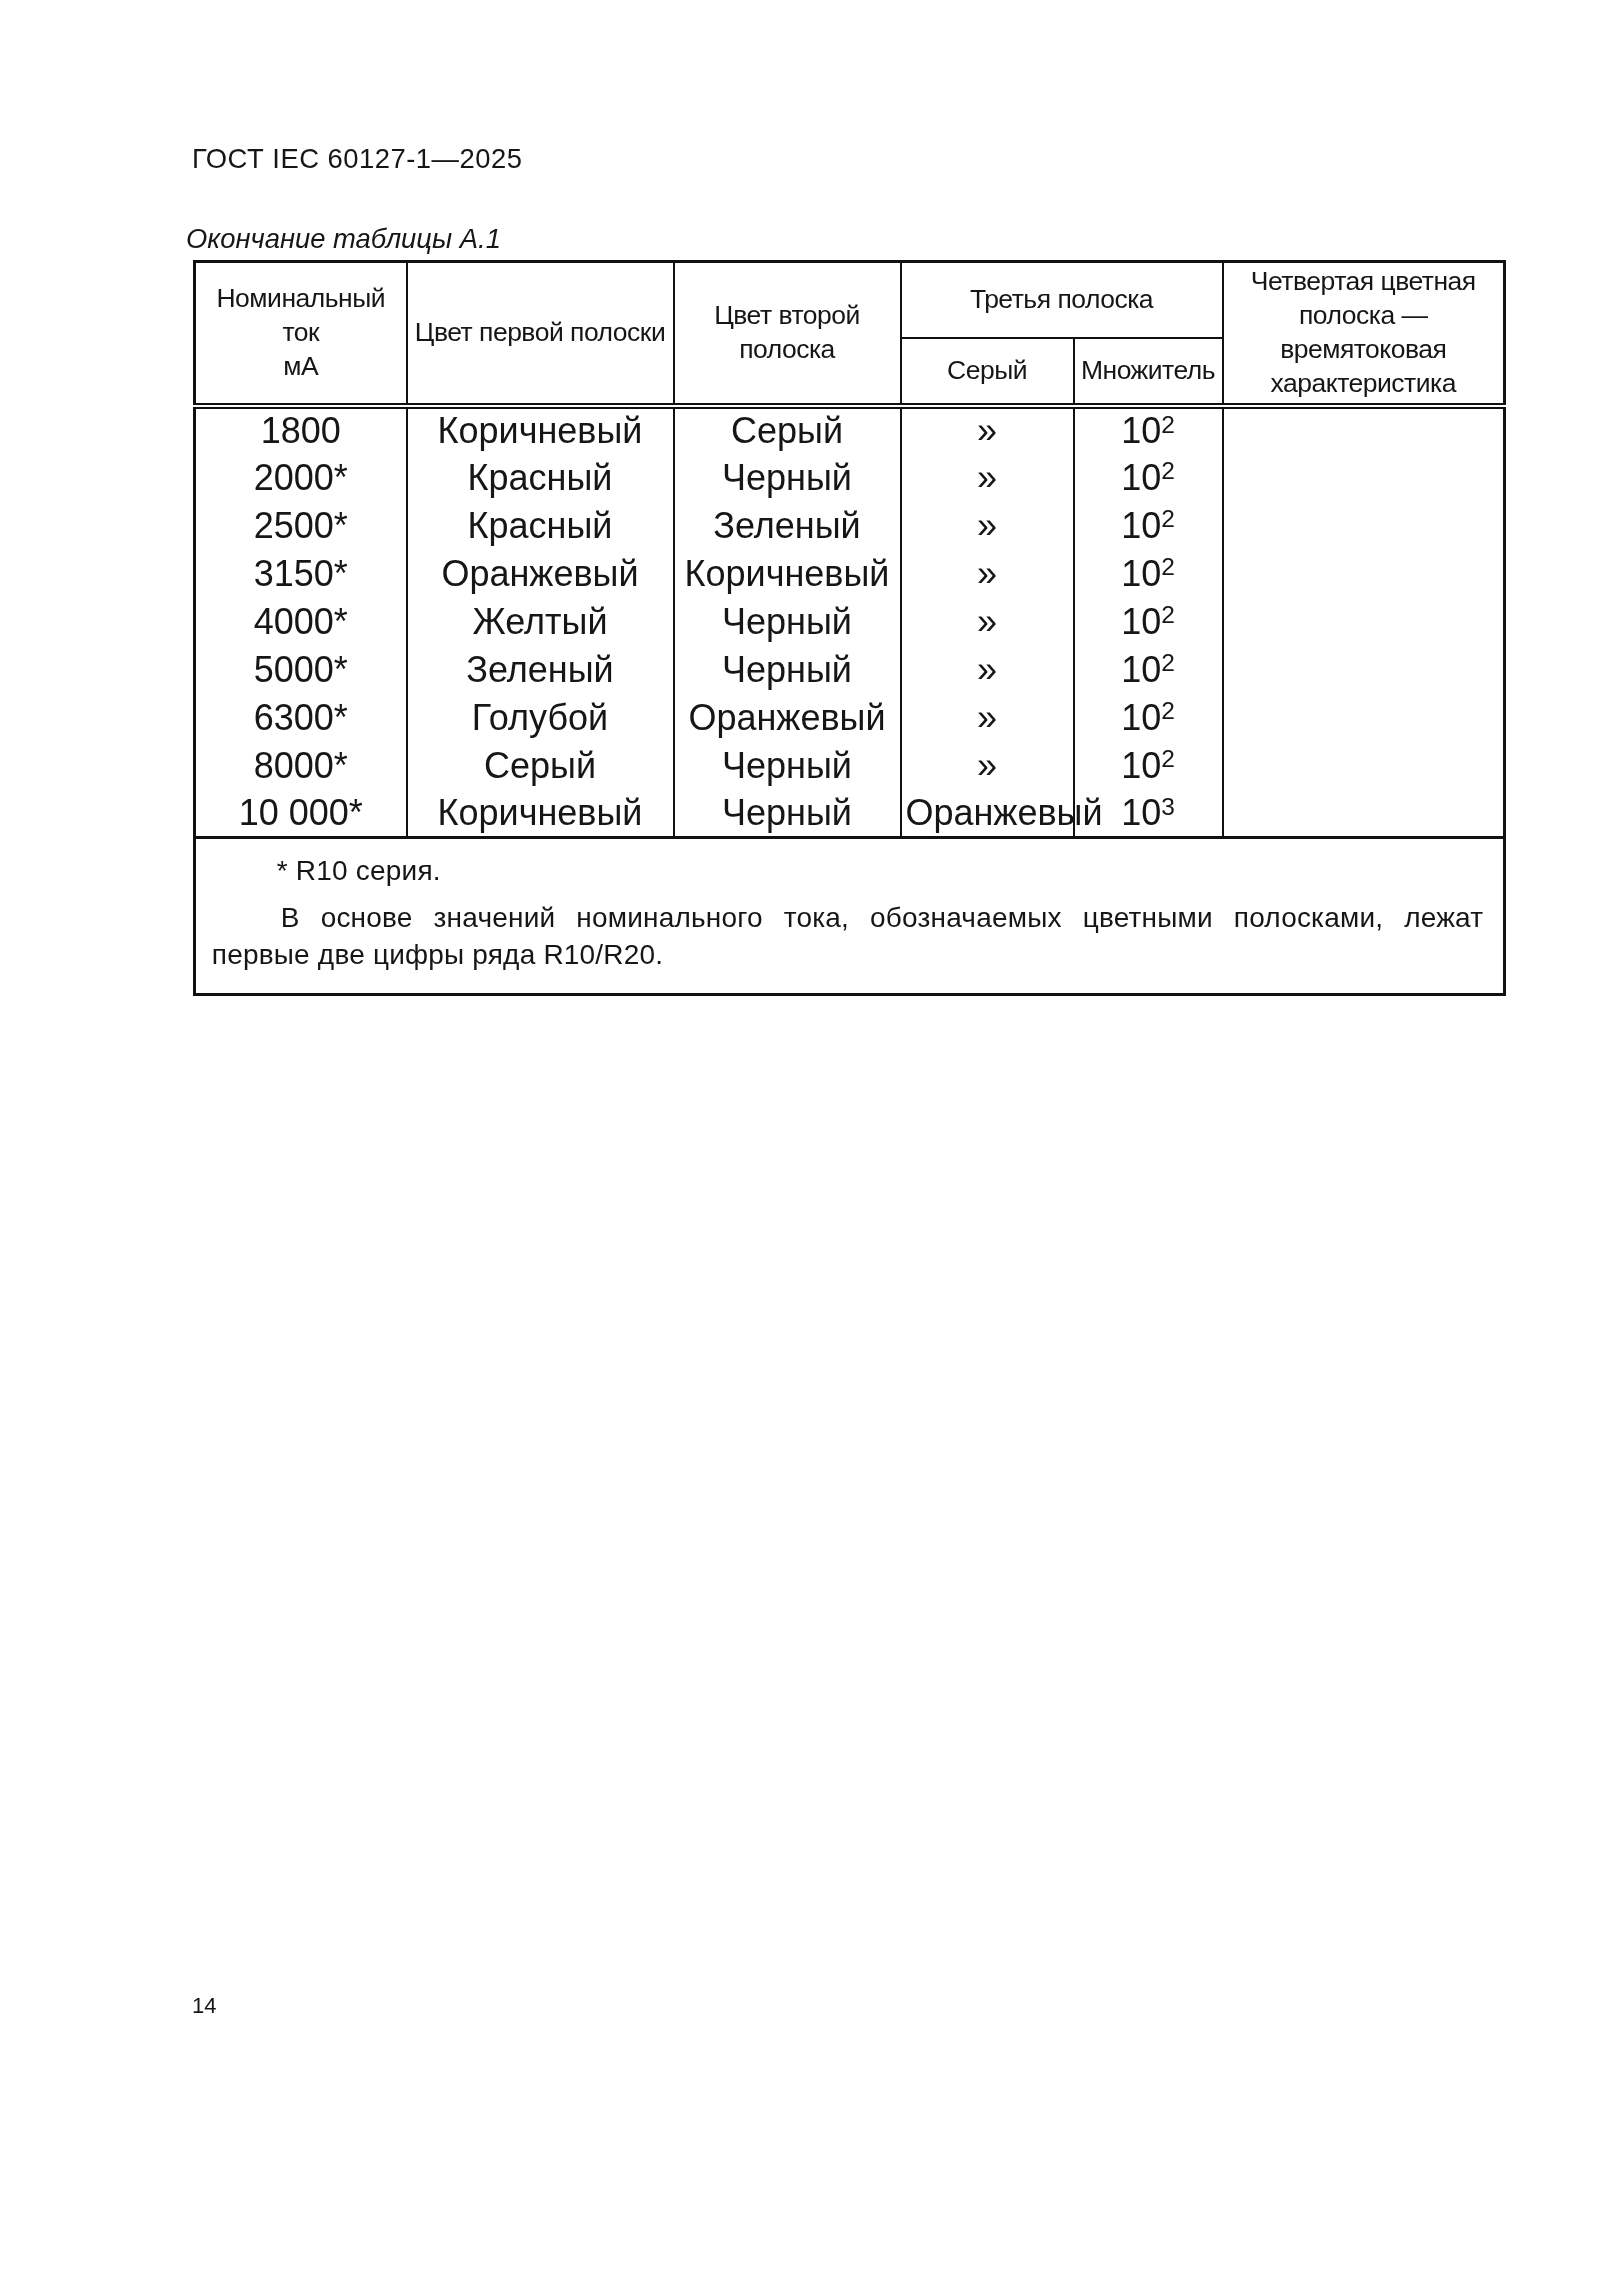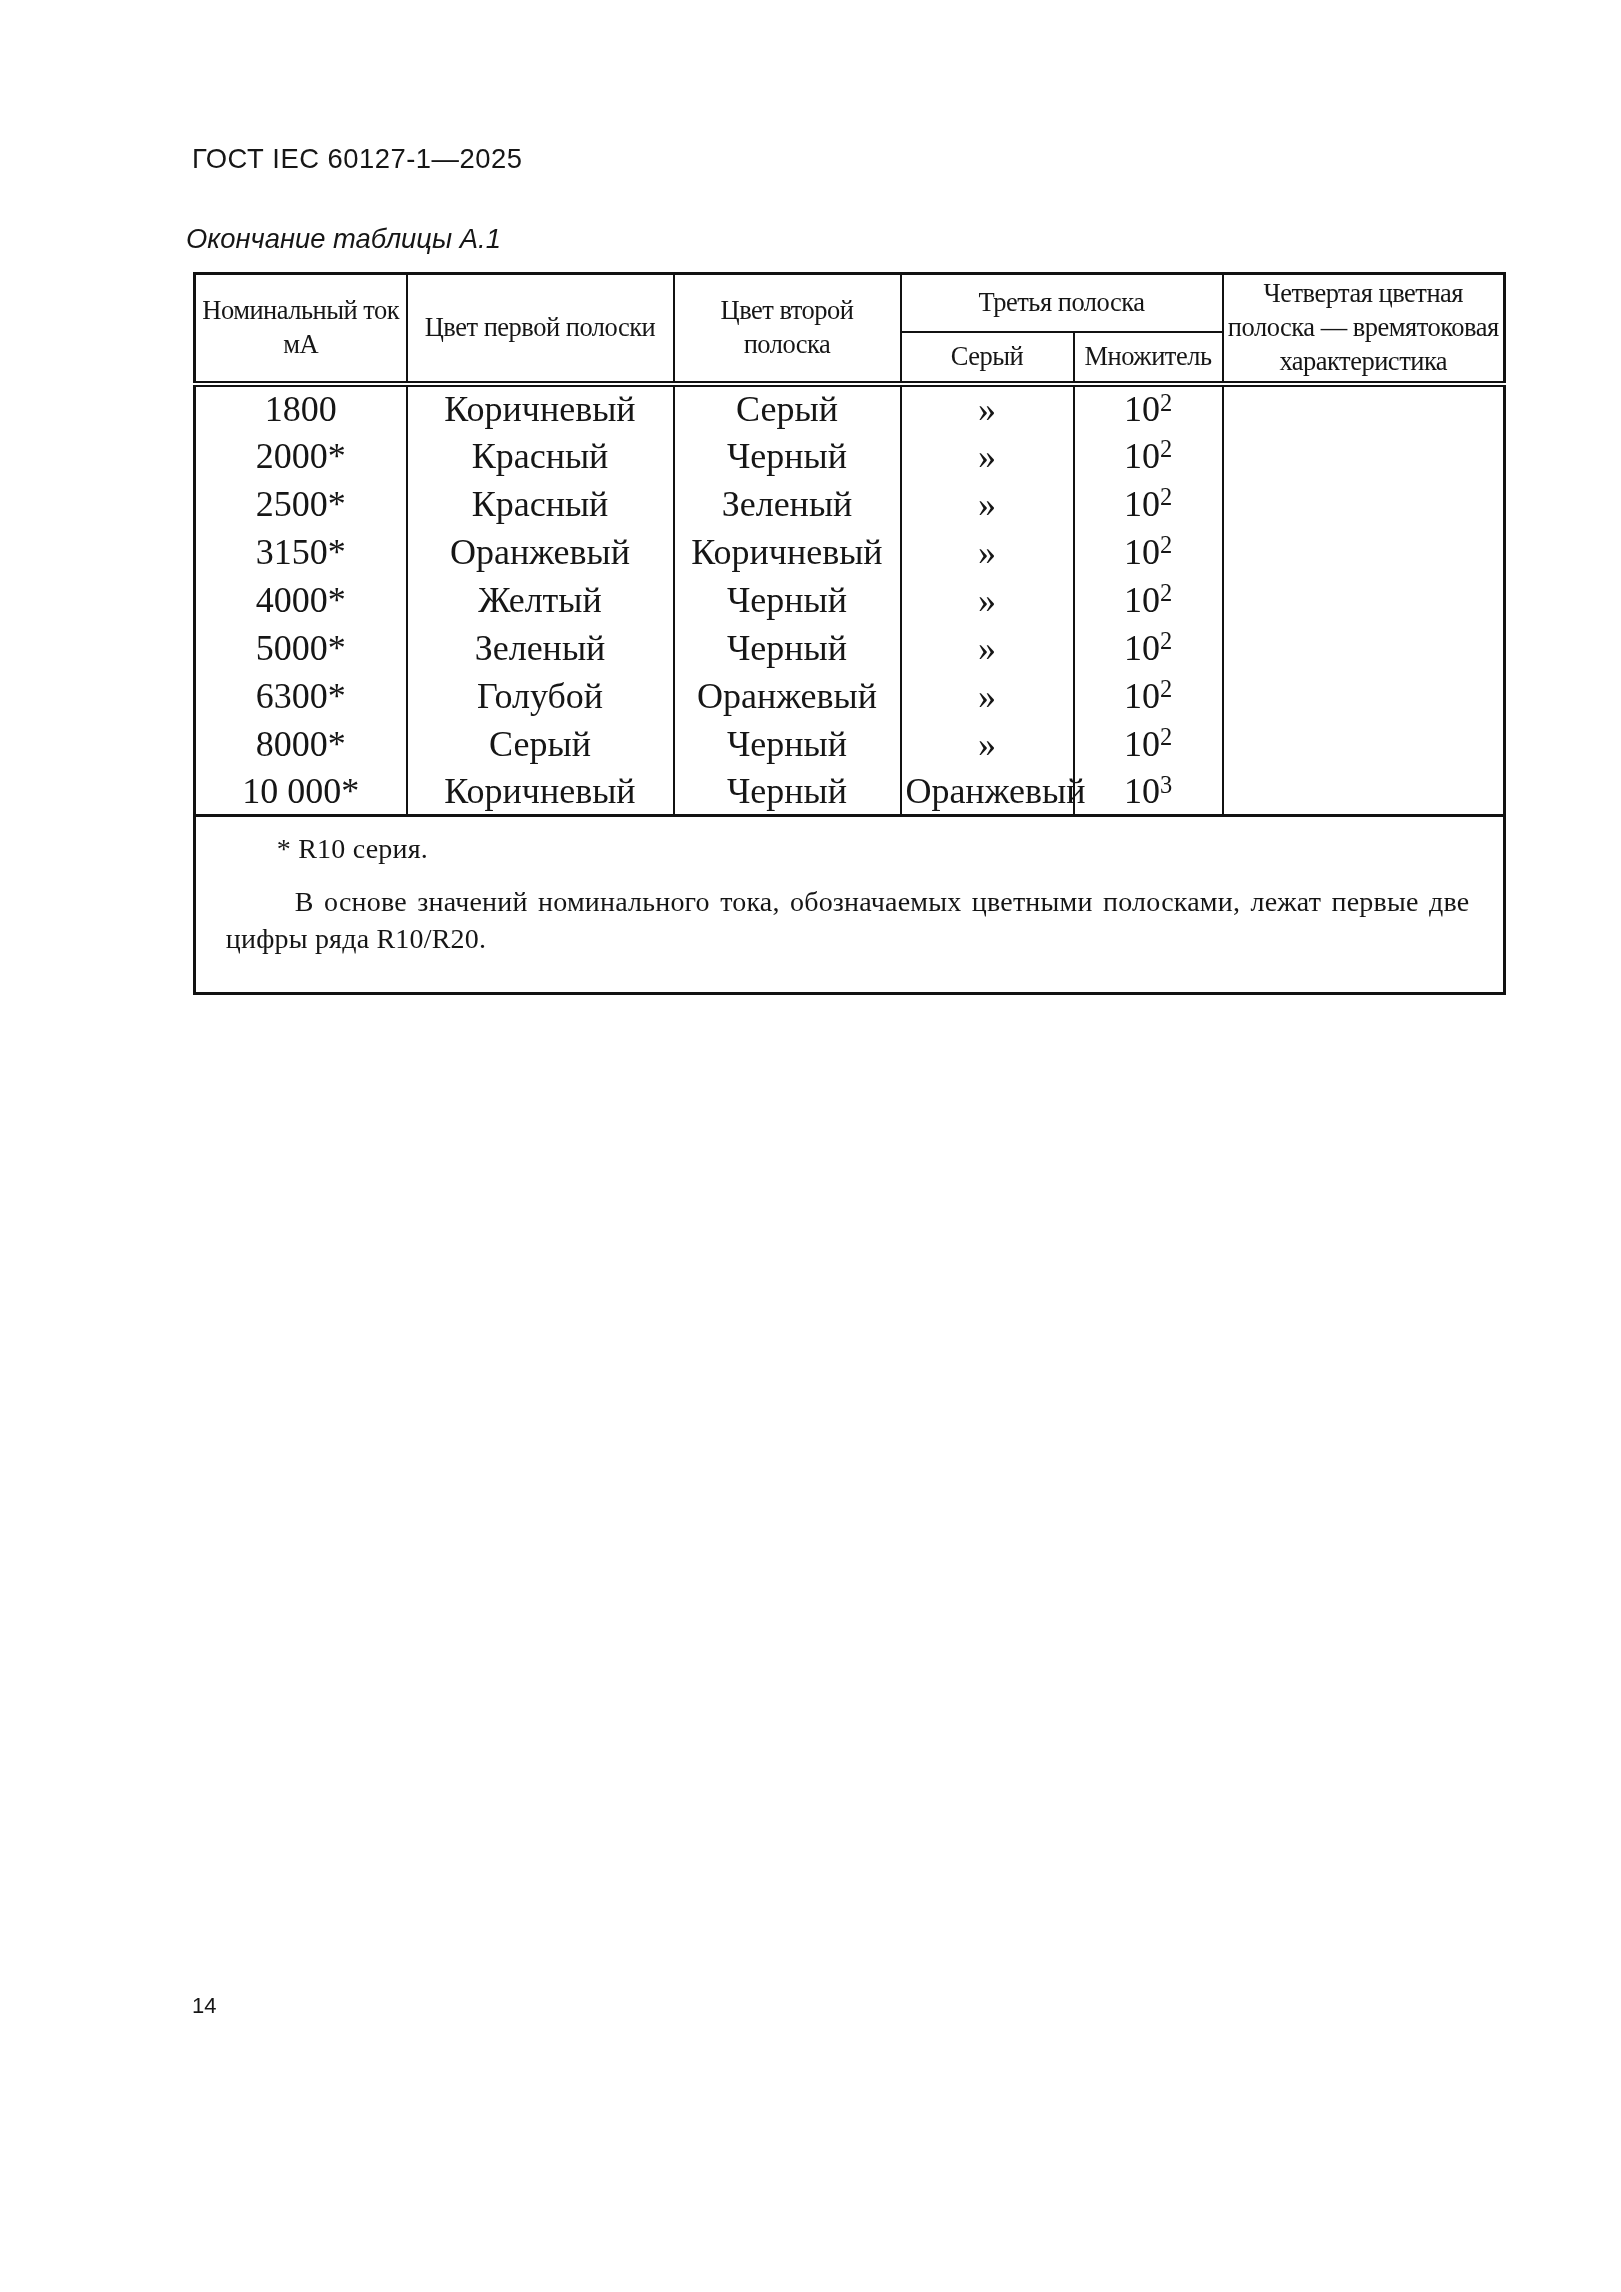--- a/index.html
+++ b/index.html
@@ -13,25 +13,24 @@
   }
   .doc-header {
     position: absolute; left: 192px; top: 143px;
     font-size: 27.4px; font-weight: normal; letter-spacing: 0.5px;
   }
   .table-caption {
     position: absolute; left: 186px; top: 223px;
     font-size: 27.4px; font-style: italic;
   }
   table.gost-table {
-    position: absolute; left: 193px; top: 272px;
+    position: absolute; left: 193px; top: 260px;
     width: 1309px;
     border-collapse: collapse;
     table-layout: fixed;
-    font-family: Liberation Serif, serif;
   }
   table.gost-table { border: 3.9px solid #111; }
   th {
     border: 2px solid #111;
     font-weight: normal;
     font-size: 26.5px;
     letter-spacing: -0.5px;
     text-align: center;
     vertical-align: middle;
     line-height: 1.28;
@@ -57,21 +56,21 @@
     letter-spacing: 0;
   }
   td.footnote-cell {
     border-top: 3.9px solid #111;
     text-align: left;
     font-size: 28px;
     padding: 11.8px 15.7px 15.7px 11.8px;
   }
   .footnote-line1 { margin: 3.9px 0 11.8px 69px; letter-spacing: 0.2px; }
   .footnote-para {
-    margin: 18px;
+    margin: 4px;
     text-indent: 69px;
     text-align: justify;
     line-height: 1.34;
     letter-spacing: 0.2px;
   }
   .page-number {
     position: absolute; left: 192px; top: 1993px;
     font-size: 22px;
   }
   .hline { display: block; }

